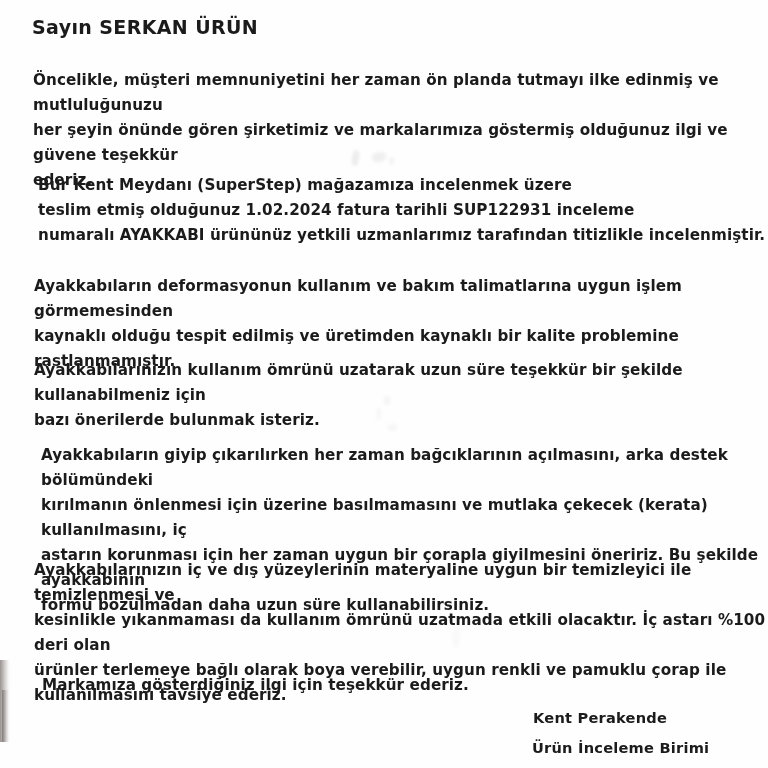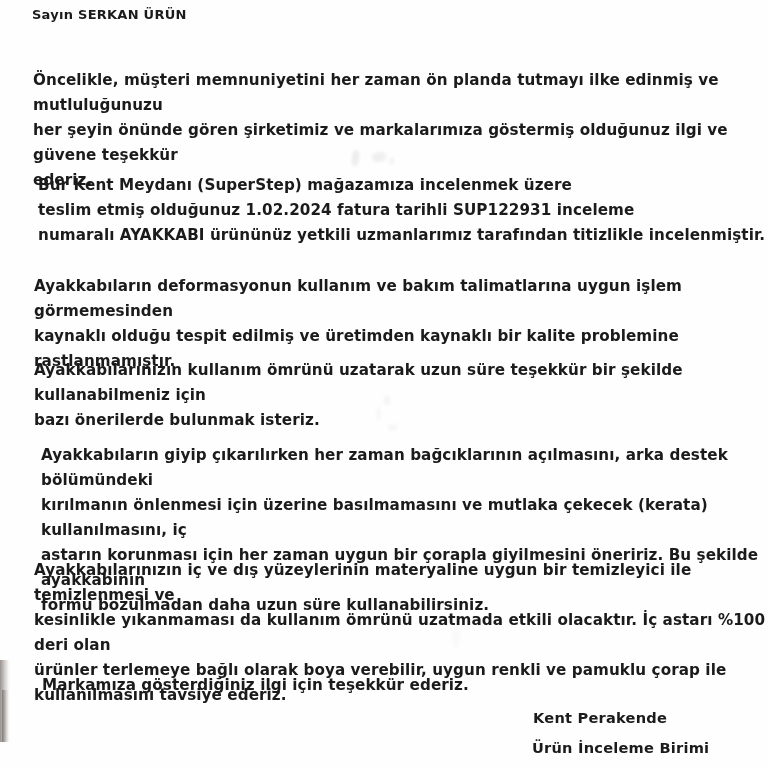--- a/index.html
+++ b/index.html
@@ -71,22 +71,22 @@
   .blk {
     position: absolute;
     font-weight: 700;
     line-height: 25px;
     letter-spacing: 0.005em;
     white-space: pre-line;
   }
 
   #salutation {
     left: 32px;
-    top: 4px;
-    font-size: 13px;
+    top: 16px;
+    font-size: 19px;
     line-height: 22px;
     letter-spacing: 0.02em;
   }
 
   #para-thanks      { left: 33px; top: 68px;  font-size: 15.2px; }
   #para-case        { left: 38px; top: 173px; font-size: 15.2px; }
   #para-finding     { left: 34px; top: 274px; font-size: 15.2px; }
   #para-intro-tips  { left: 34px; top: 358px; font-size: 15.2px; }
   #para-wearing     { left: 34px; top: 443px; font-size: 15.2px; margin-left: 7px; }
   #para-cleaning    { left: 34px; top: 558px; font-size: 15.2px; }

